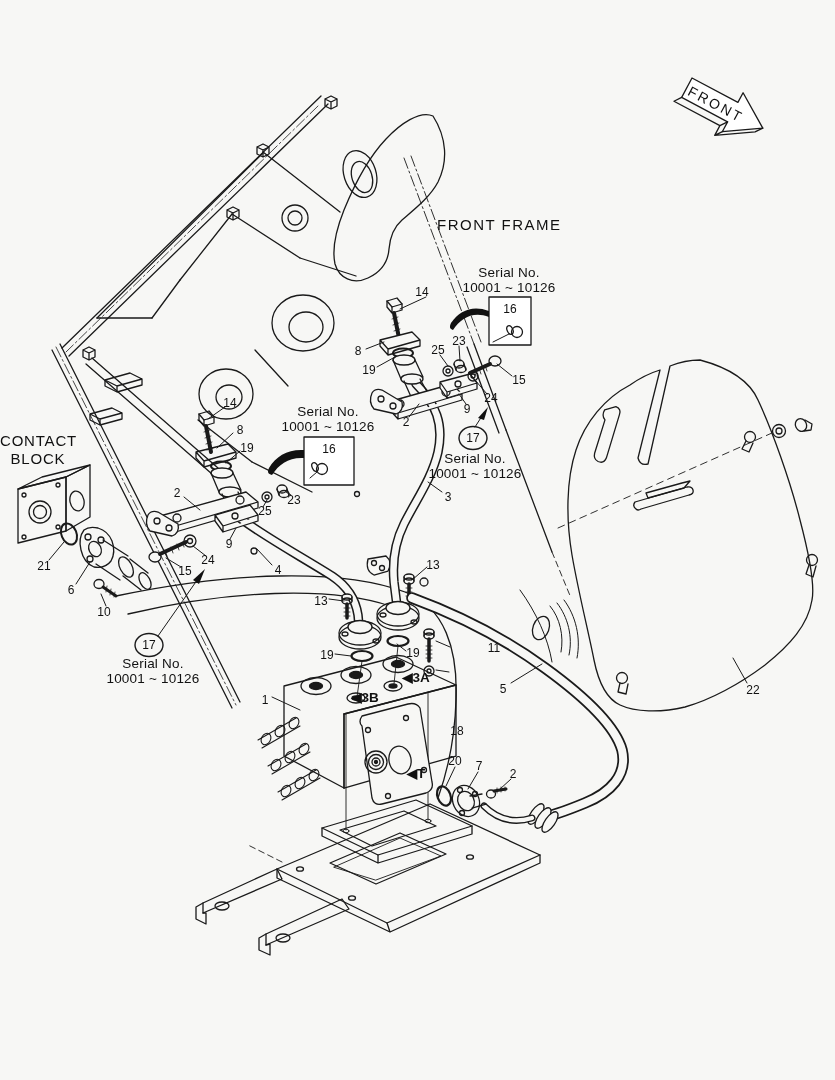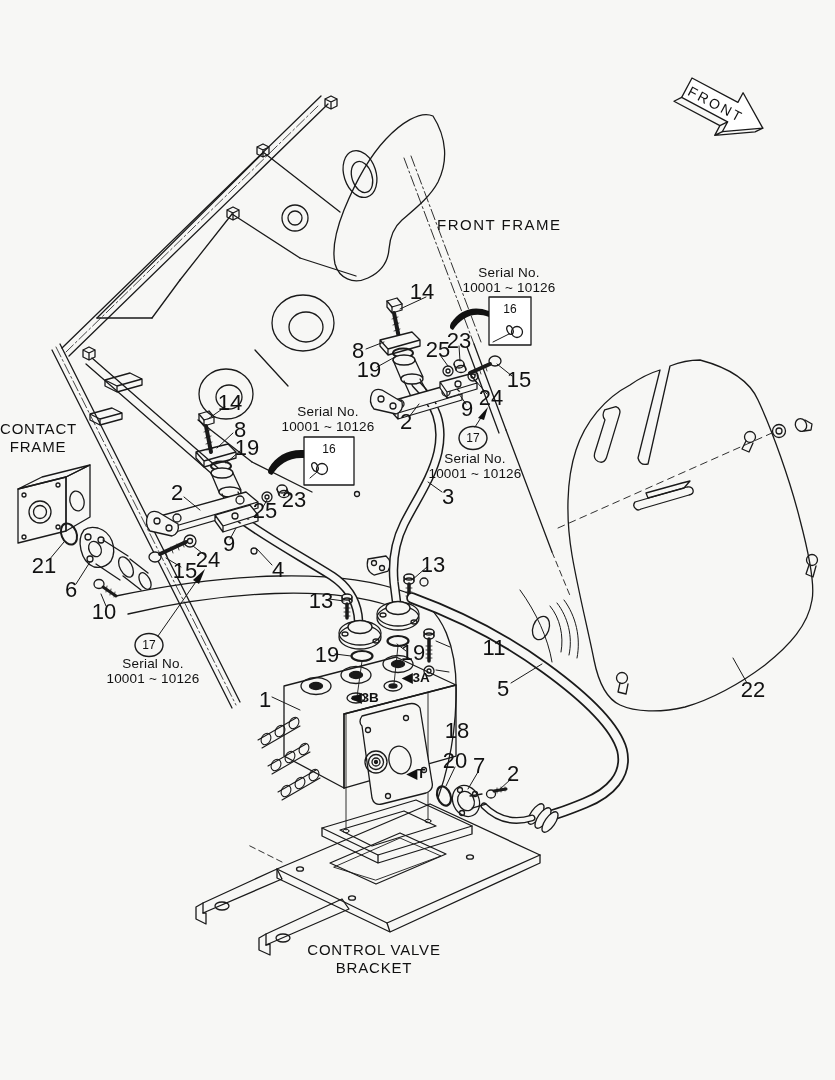--- a/index.html
+++ b/index.html
@@ -5,21 +5,21 @@
   html,body{margin:0;padding:0;background:#e8e8e8;}
   .stage{position:relative;width:835px;height:1080px;background:#f7f7f5;overflow:hidden;
          font-family:"Liberation Sans",sans-serif;color:#111;}
   .stage svg{position:absolute;left:0;top:0;}
   .label{position:absolute;font-size:15px;letter-spacing:1.5px;color:#111;white-space:nowrap;}
   .label.center{text-align:center;letter-spacing:0.8px;}
   .label.center div{line-height:18px;}
   .serial{position:absolute;width:120px;text-align:center;font-size:13.5px;line-height:15px;letter-spacing:0.2px;}
   .ref{position:absolute;font-size:12px;transform:translate(-50%,-50%);}
   .callout-layer{position:absolute;left:0;top:0;width:100%;height:100%;}
-  .callout{position:absolute;transform:translate(-50%,-50%);font-size:22px;color:#111;white-space:nowrap;}
+  .callout{position:absolute;transform:translate(-50%,-50%);font-size:12px;color:#111;white-space:nowrap;}
   .callout.port{font-size:13.5px;font-weight:700;}
   .front-arrow-text{font-weight:400;}
 </style>
 </head>
 <body>
 
 <div class="stage">
 
 <svg width="835" height="1080" viewBox="0 0 835 1080">
   <g fill="none" stroke="#1a1a1a" stroke-width="1.3" stroke-linecap="round" stroke-linejoin="round">
@@ -410,29 +410,25 @@
           <path d="M511,683 L542,664"></path>
       <path d="M455,767 L446,786"></path>
           <path d="M478,772 L468,789"></path>
           <path d="M511,779 L499,790"></path>
     </g>
   </g>
 </svg>
 
 <div class="label" style="left:437px;top:216px;">FRONT FRAME</div>
 
-<div class="label center" style="left:0px;top:420px;width:76px;">
+<div class="label center" style="left:0px;top:432px;width:76px;">
   <div>CONTACT</div>
-  <div>FRAME</div>
-</div>
-
-<div class="label center" style="left:294px;top:941px;width:160px;">
-  <div>CONTROL VALVE</div>
-  <div>BRACKET</div>
-</div>
+  <div>BLOCK</div>
+</div>
+
 
 <div class="serial" style="left:449px;top:265px;">
   <div>Serial No.</div>
   <div>10001 ~ 10126</div>
 </div>
 <div class="serial" style="left:268px;top:404px;">
   <div>Serial No.</div>
   <div>10001 ~ 10126</div>
 </div>
 <div class="serial" style="left:415px;top:451px;">

